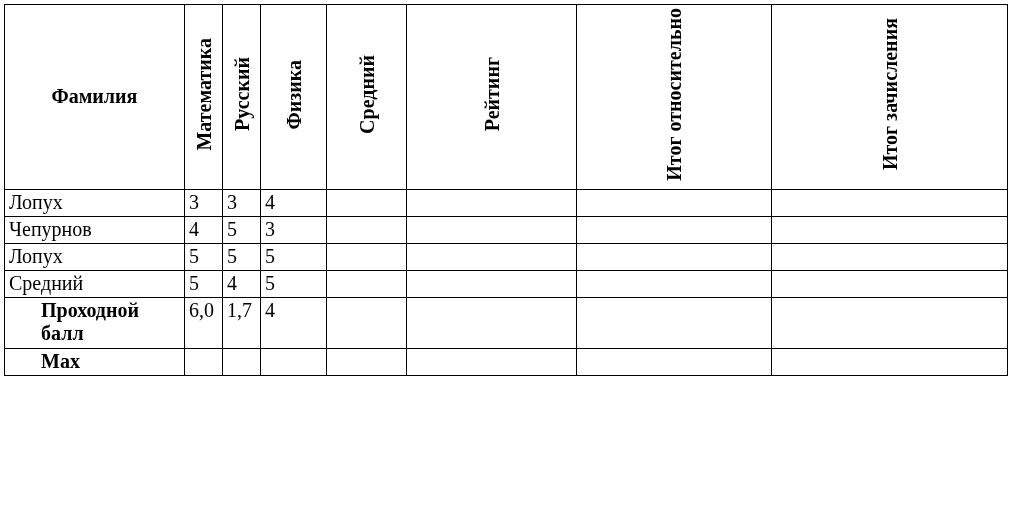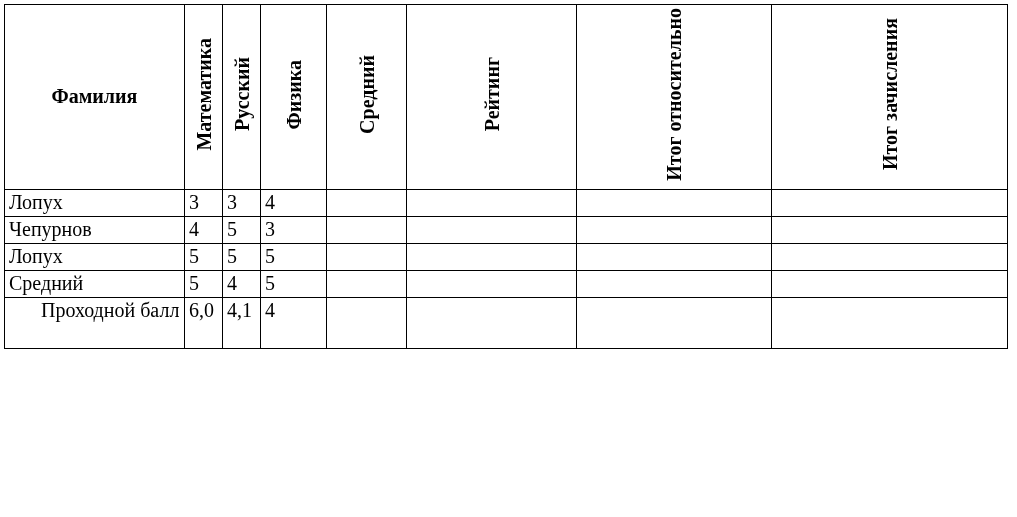--- a/index.html
+++ b/index.html
@@ -40,21 +40,21 @@
     text-align: center;
     padding: 2px 0;
   }
   col.c-name { width: 180px; }
   col.c-num  { width: 38px; }
   col.c-num2 { width: 66px; }
   col.c-avg  { width: 80px; }
   col.c-rate { width: 170px; }
   col.c-rel  { width: 195px; }
   col.c-enr  { width: 236px; }
-  .bold { font-weight: normal; padding-left: 36px; }
+  .bold { font-weight: bold; padding-left: 36px; }
   tbody td { height: 24px; }
   .tall td { height: 48px; }
 </style>
 </head>
 <body>
 
 <table>
   <colgroup>
     <col class="c-name">
       <col class="c-num">
@@ -114,21 +114,31 @@
         <td>4</td>
         <td>5</td>
         <td></td>
         <td></td>
         <td></td>
         <td></td>
       </tr>
       <tr class="tall">
         <td class="bold">Проходной балл</td>
         <td>6,0</td>
-        <td>4,1</td>
+        <td>1,7</td>
         <td>4</td>
+        <td></td>
+        <td></td>
+        <td></td>
+        <td></td>
+      </tr>
+      <tr>
+        <td class="bold">Max</td>
+        <td></td>
+        <td></td>
+        <td></td>
         <td></td>
         <td></td>
         <td></td>
         <td></td>
       </tr>
     </tbody>
 </table>
 
 </body></html>

